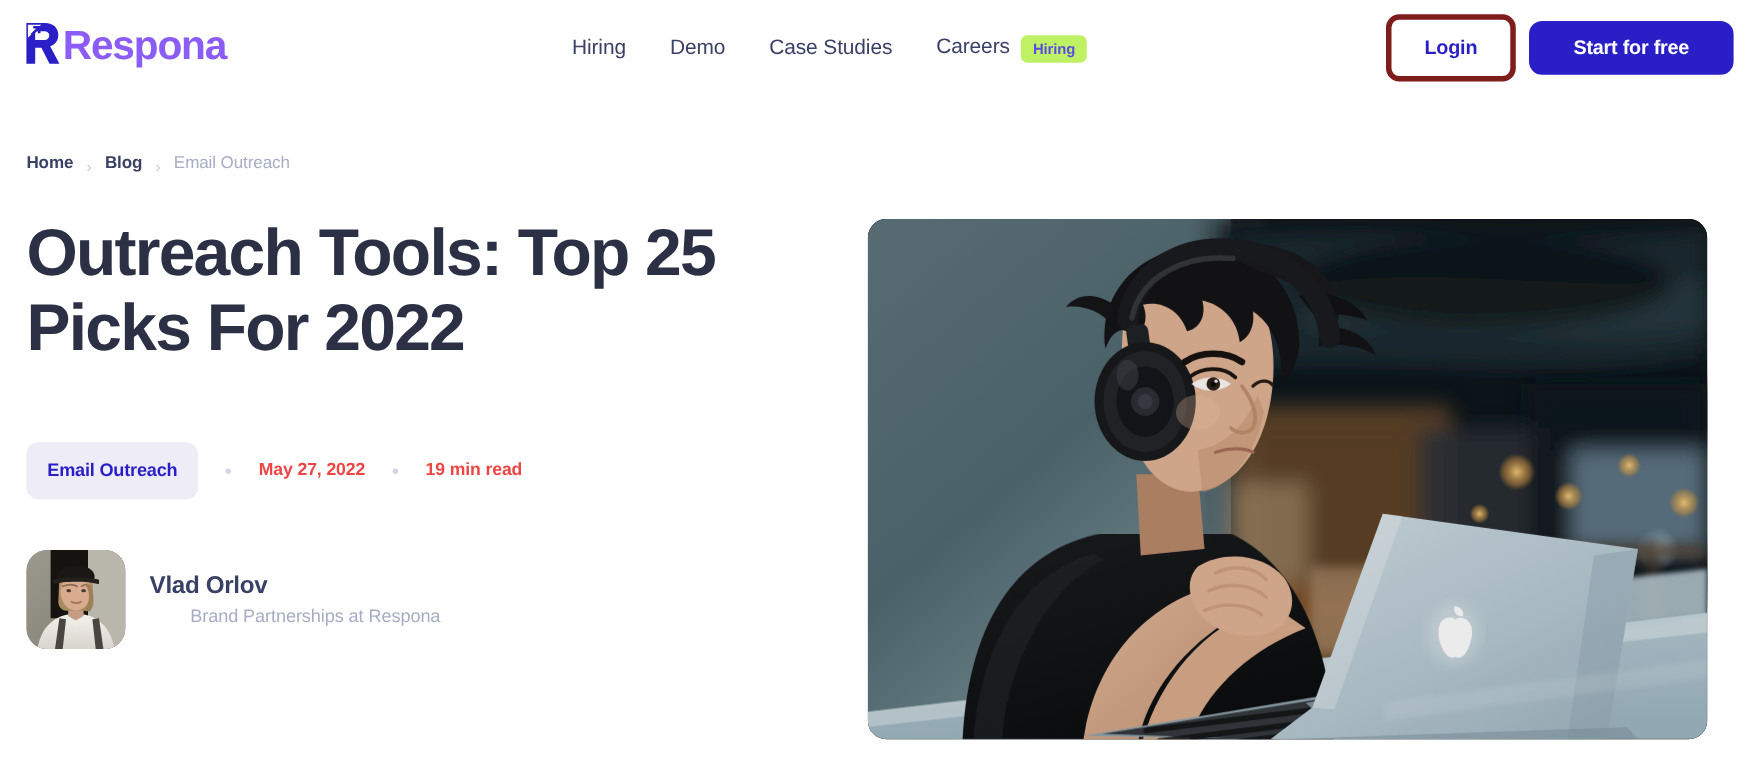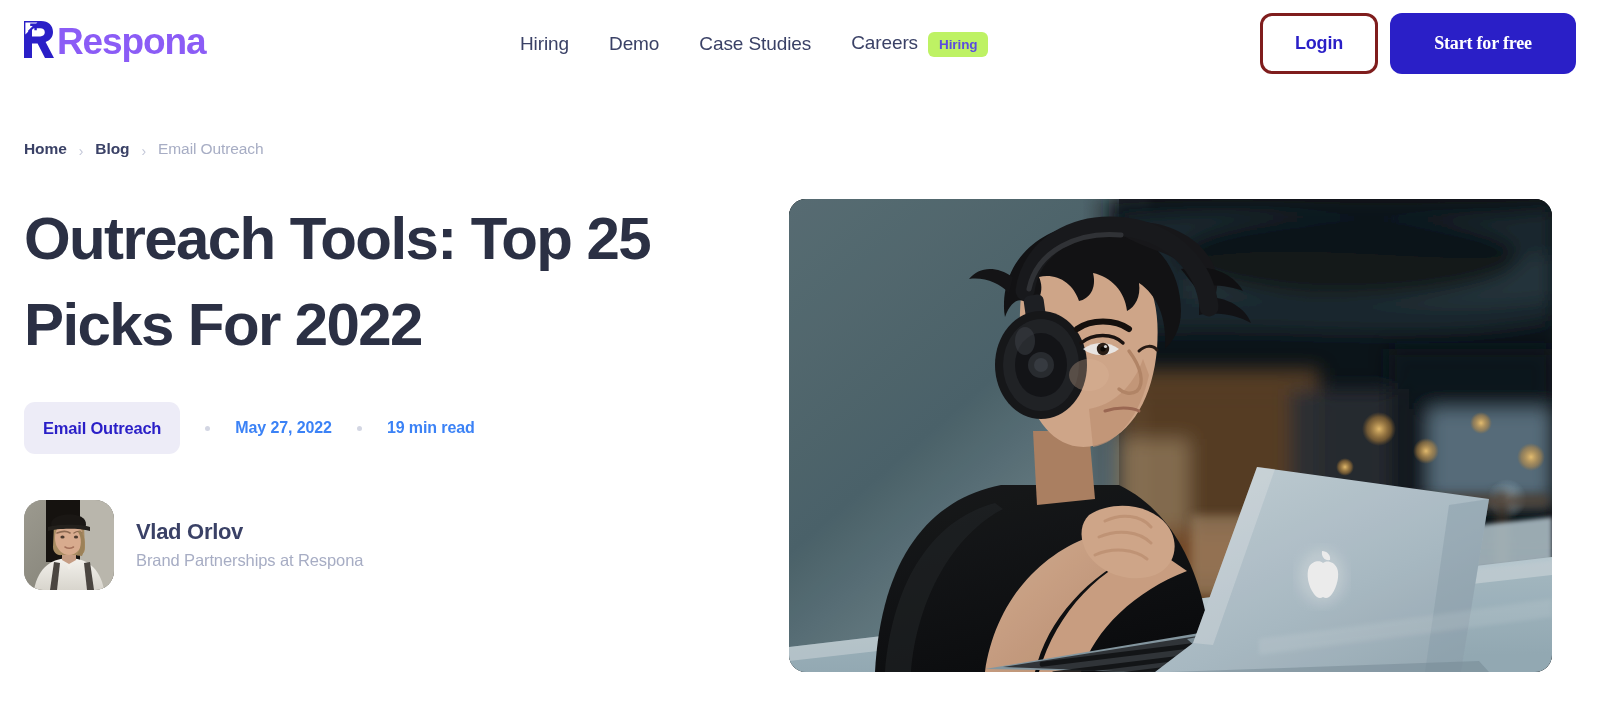--- a/index.html
+++ b/index.html
@@ -84,37 +84,37 @@
     right: 24px;
     top: 13px;
     display: flex;
     align-items: center;
     gap: 12px;
   }
   .btn-login {
     width: 118px;
     height: 61px;
     border-radius: 12px;
-    border: 3px solid #7f1d1d;
+    border: 5px solid #7f1d1d;
     background: #ffffff;
     color: #2A1FC7;
     font-family: "Liberation Sans", sans-serif;
     font-size: 18px;
     font-weight: 600;
     letter-spacing: -0.2px;
     cursor: pointer;
   }
   .btn-start {
     width: 186px;
-    height: 61px;
+    height: 49px;
     border-radius: 12px;
     border: none;
     background: #2A1FC7;
     color: #ffffff;
-    font-family: Liberation Serif, serif;
+    font-family: Liberation Sans, sans-serif;
     font-size: 18px;
     font-weight: 700;
     letter-spacing: -0.2px;
     cursor: pointer;
   }
 
   
   .breadcrumb {
     position: absolute;
     left: 24px;
@@ -145,21 +145,21 @@
 
   
   .hero-left {
     position: absolute;
     left: 24px;
     top: 196px;
     width: 720px;
   }
   .post-title {
     font-size: 60px;
-    line-height: 86px;
+    line-height: 68px;
     font-weight: 700;
     color: #2B3044;
     letter-spacing: -1.6px;
     max-width: 680px;
   }
 
   .meta-row {
     position: absolute;
     left: 0;
     top: 206px;
@@ -184,21 +184,21 @@
     width: 5px;
     height: 5px;
     border-radius: 50%;
     background: #D3D6E3;
     margin: 0 25px;
     flex: none;
   }
   .meta-text {
     font-size: 16px;
     font-weight: 600;
-    color: #3b82f6;
+    color: #ef4444;
     letter-spacing: -0.1px;
     white-space: nowrap;
   }
 
   .author-row {
     position: absolute;
     left: 0;
     top: 304px;
     display: flex;
     align-items: center;
@@ -221,20 +221,21 @@
     letter-spacing: -0.3px;
     line-height: 1.35;
   }
   .author-role {
     font-size: 16.5px;
     font-weight: 500;
     color: #A7ADC4;
     letter-spacing: -0.1px;
     line-height: 1.45;
     margin-top: 2px;
+    margin-left: 37px;
   }
 
   
   .hero-image {
     position: absolute;
     left: 789px;
     top: 199px;
     width: 763px;
     height: 473px;
     border-radius: 17px;

